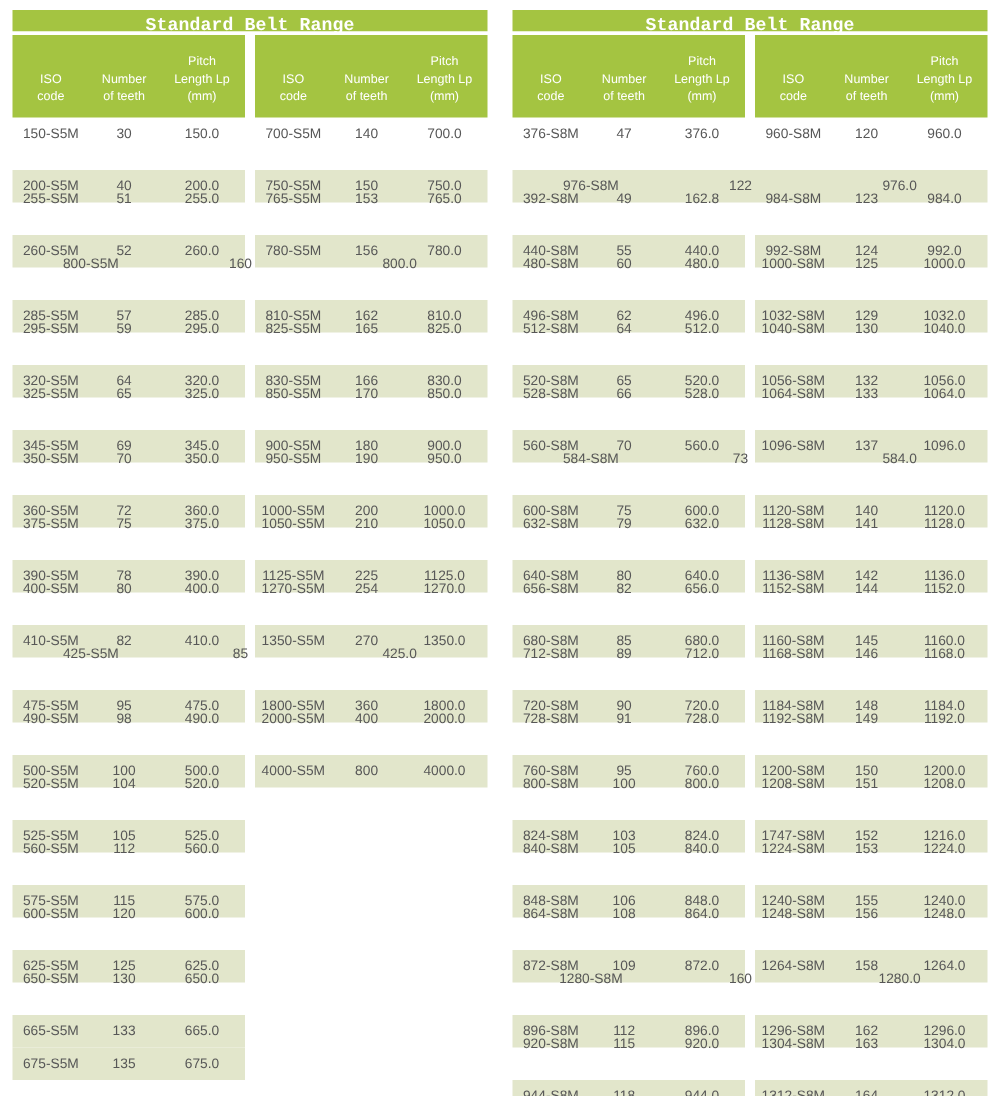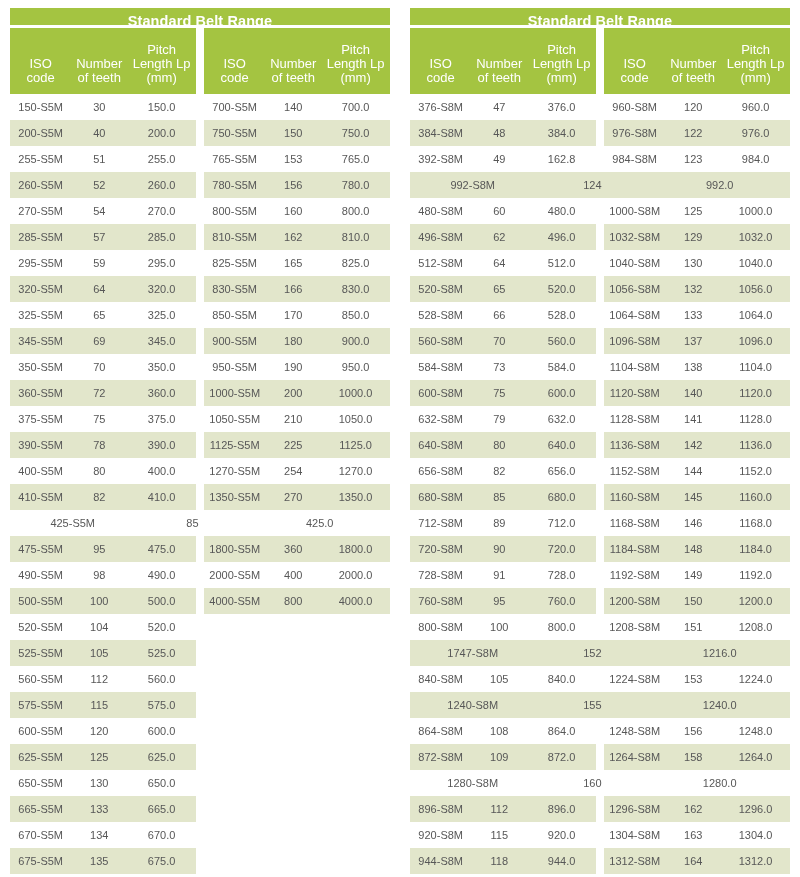--- a/index.html
+++ b/index.html
@@ -30,56 +30,58 @@
   }
   .title-bar {
     background: #a4c441;
     color: #ffffff;
     font-size: 14.5px;
     font-weight: bold;
     text-align: center;
     line-height: 26px;
     height: 17px;
     letter-spacing: 0.1px;
+    font-family: Liberation Mono, monospace;
   }
   .head-row {
     display: flex;
     flex-direction: row;
     margin-top: 3px;
     gap: 8px;
   }
   .head-block {
     flex: 1 1 0;
     background: #a4c441;
     height: 66px;
     display: flex;
     flex-direction: row;
     align-items: flex-end;
     box-sizing: border-box;
     padding-bottom: 9px;
   }
   .head-cell {
     color: #ffffff;
-    font-size: 13px;
+    font-size: 10px;
     line-height: 14px;
     text-align: center;
     box-sizing: border-box;
   }
   .c-iso   { width: 33%; }
   .c-teeth { width: 30%; }
   .c-pitch { width: 37%; }
 
   .body-row {
     display: flex;
     flex-direction: row;
     gap: 8px;
     height: 26px;
   }
   .body-row.alt .sub {
     background: #e2e6cb;
+    margin-top: 16px;
   }
   .sub {
     flex: 1 1 0;
     display: flex;
     flex-direction: row;
     align-items: center;
     height: 26px;
     box-sizing: border-box;
   }
   .sub.empty { background: transparent !important; }
@@ -176,25 +178,20 @@
               <div class="cell c-pitch">260.0</div>
             </div>
             <div class="sub">
               <div class="cell c-iso">780-S5M</div>
               <div class="cell c-teeth">156</div>
               <div class="cell c-pitch">780.0</div>
             </div>
           </div>
           <div class="body-row">
             <div class="sub">
-              <div class="cell c-iso">270-S5M</div>
-              <div class="cell c-teeth">54</div>
-              <div class="cell c-pitch">270.0</div>
-            </div>
-            <div class="sub">
               <div class="cell c-iso">800-S5M</div>
               <div class="cell c-teeth">160</div>
               <div class="cell c-pitch">800.0</div>
             </div>
           </div>
           <div class="body-row alt">
             <div class="sub">
               <div class="cell c-iso">285-S5M</div>
               <div class="cell c-teeth">57</div>
               <div class="cell c-pitch">285.0</div>
@@ -422,28 +419,20 @@
               <div class="cell c-teeth">130</div>
               <div class="cell c-pitch">650.0</div>
             </div>
             <div class="sub empty"></div>
           </div>
           <div class="body-row alt">
             <div class="sub">
               <div class="cell c-iso">665-S5M</div>
               <div class="cell c-teeth">133</div>
               <div class="cell c-pitch">665.0</div>
-            </div>
-            <div class="sub empty"></div>
-          </div>
-          <div class="body-row">
-            <div class="sub">
-              <div class="cell c-iso">670-S5M</div>
-              <div class="cell c-teeth">134</div>
-              <div class="cell c-pitch">670.0</div>
             </div>
             <div class="sub empty"></div>
           </div>
           <div class="body-row alt">
             <div class="sub">
               <div class="cell c-iso">675-S5M</div>
               <div class="cell c-teeth">135</div>
               <div class="cell c-pitch">675.0</div>
             </div>
             <div class="sub empty"></div>
@@ -495,44 +484,44 @@
               <div class="cell c-pitch">376.0</div>
             </div>
             <div class="sub">
               <div class="cell c-iso">960-S8M</div>
               <div class="cell c-teeth">120</div>
               <div class="cell c-pitch">960.0</div>
             </div>
           </div>
           <div class="body-row alt">
             <div class="sub">
-              <div class="cell c-iso">384-S8M</div>
-              <div class="cell c-teeth">48</div>
-              <div class="cell c-pitch">384.0</div>
-            </div>
-            <div class="sub">
               <div class="cell c-iso">976-S8M</div>
               <div class="cell c-teeth">122</div>
               <div class="cell c-pitch">976.0</div>
             </div>
           </div>
           <div class="body-row">
             <div class="sub">
               <div class="cell c-iso">392-S8M</div>
               <div class="cell c-teeth">49</div>
               <div class="cell c-pitch">162.8</div>
             </div>
             <div class="sub">
               <div class="cell c-iso">984-S8M</div>
               <div class="cell c-teeth">123</div>
               <div class="cell c-pitch">984.0</div>
             </div>
           </div>
           <div class="body-row alt">
             <div class="sub">
+              <div class="cell c-iso">440-S8M</div>
+              <div class="cell c-teeth">55</div>
+              <div class="cell c-pitch">440.0</div>
+            </div>
+            <div class="sub">
               <div class="cell c-iso">992-S8M</div>
               <div class="cell c-teeth">124</div>
               <div class="cell c-pitch">992.0</div>
             </div>
           </div>
           <div class="body-row">
             <div class="sub">
               <div class="cell c-iso">480-S8M</div>
               <div class="cell c-teeth">60</div>
               <div class="cell c-pitch">480.0</div>
@@ -602,25 +591,20 @@
               <div class="cell c-teeth">137</div>
               <div class="cell c-pitch">1096.0</div>
             </div>
           </div>
           <div class="body-row">
             <div class="sub">
               <div class="cell c-iso">584-S8M</div>
               <div class="cell c-teeth">73</div>
               <div class="cell c-pitch">584.0</div>
             </div>
-            <div class="sub">
-              <div class="cell c-iso">1104-S8M</div>
-              <div class="cell c-teeth">138</div>
-              <div class="cell c-pitch">1104.0</div>
-            </div>
           </div>
           <div class="body-row alt">
             <div class="sub">
               <div class="cell c-iso">600-S8M</div>
               <div class="cell c-teeth">75</div>
               <div class="cell c-pitch">600.0</div>
             </div>
             <div class="sub">
               <div class="cell c-iso">1120-S8M</div>
               <div class="cell c-teeth">140</div>
@@ -730,38 +714,48 @@
               <div class="cell c-pitch">800.0</div>
             </div>
             <div class="sub">
               <div class="cell c-iso">1208-S8M</div>
               <div class="cell c-teeth">151</div>
               <div class="cell c-pitch">1208.0</div>
             </div>
           </div>
           <div class="body-row alt">
             <div class="sub">
+              <div class="cell c-iso">824-S8M</div>
+              <div class="cell c-teeth">103</div>
+              <div class="cell c-pitch">824.0</div>
+            </div>
+            <div class="sub">
               <div class="cell c-iso">1747-S8M</div>
               <div class="cell c-teeth">152</div>
               <div class="cell c-pitch">1216.0</div>
             </div>
           </div>
           <div class="body-row">
             <div class="sub">
               <div class="cell c-iso">840-S8M</div>
               <div class="cell c-teeth">105</div>
               <div class="cell c-pitch">840.0</div>
             </div>
             <div class="sub">
               <div class="cell c-iso">1224-S8M</div>
               <div class="cell c-teeth">153</div>
               <div class="cell c-pitch">1224.0</div>
             </div>
           </div>
           <div class="body-row alt">
+            <div class="sub">
+              <div class="cell c-iso">848-S8M</div>
+              <div class="cell c-teeth">106</div>
+              <div class="cell c-pitch">848.0</div>
+            </div>
             <div class="sub">
               <div class="cell c-iso">1240-S8M</div>
               <div class="cell c-teeth">155</div>
               <div class="cell c-pitch">1240.0</div>
             </div>
           </div>
           <div class="body-row">
             <div class="sub">
               <div class="cell c-iso">864-S8M</div>
               <div class="cell c-teeth">108</div>

